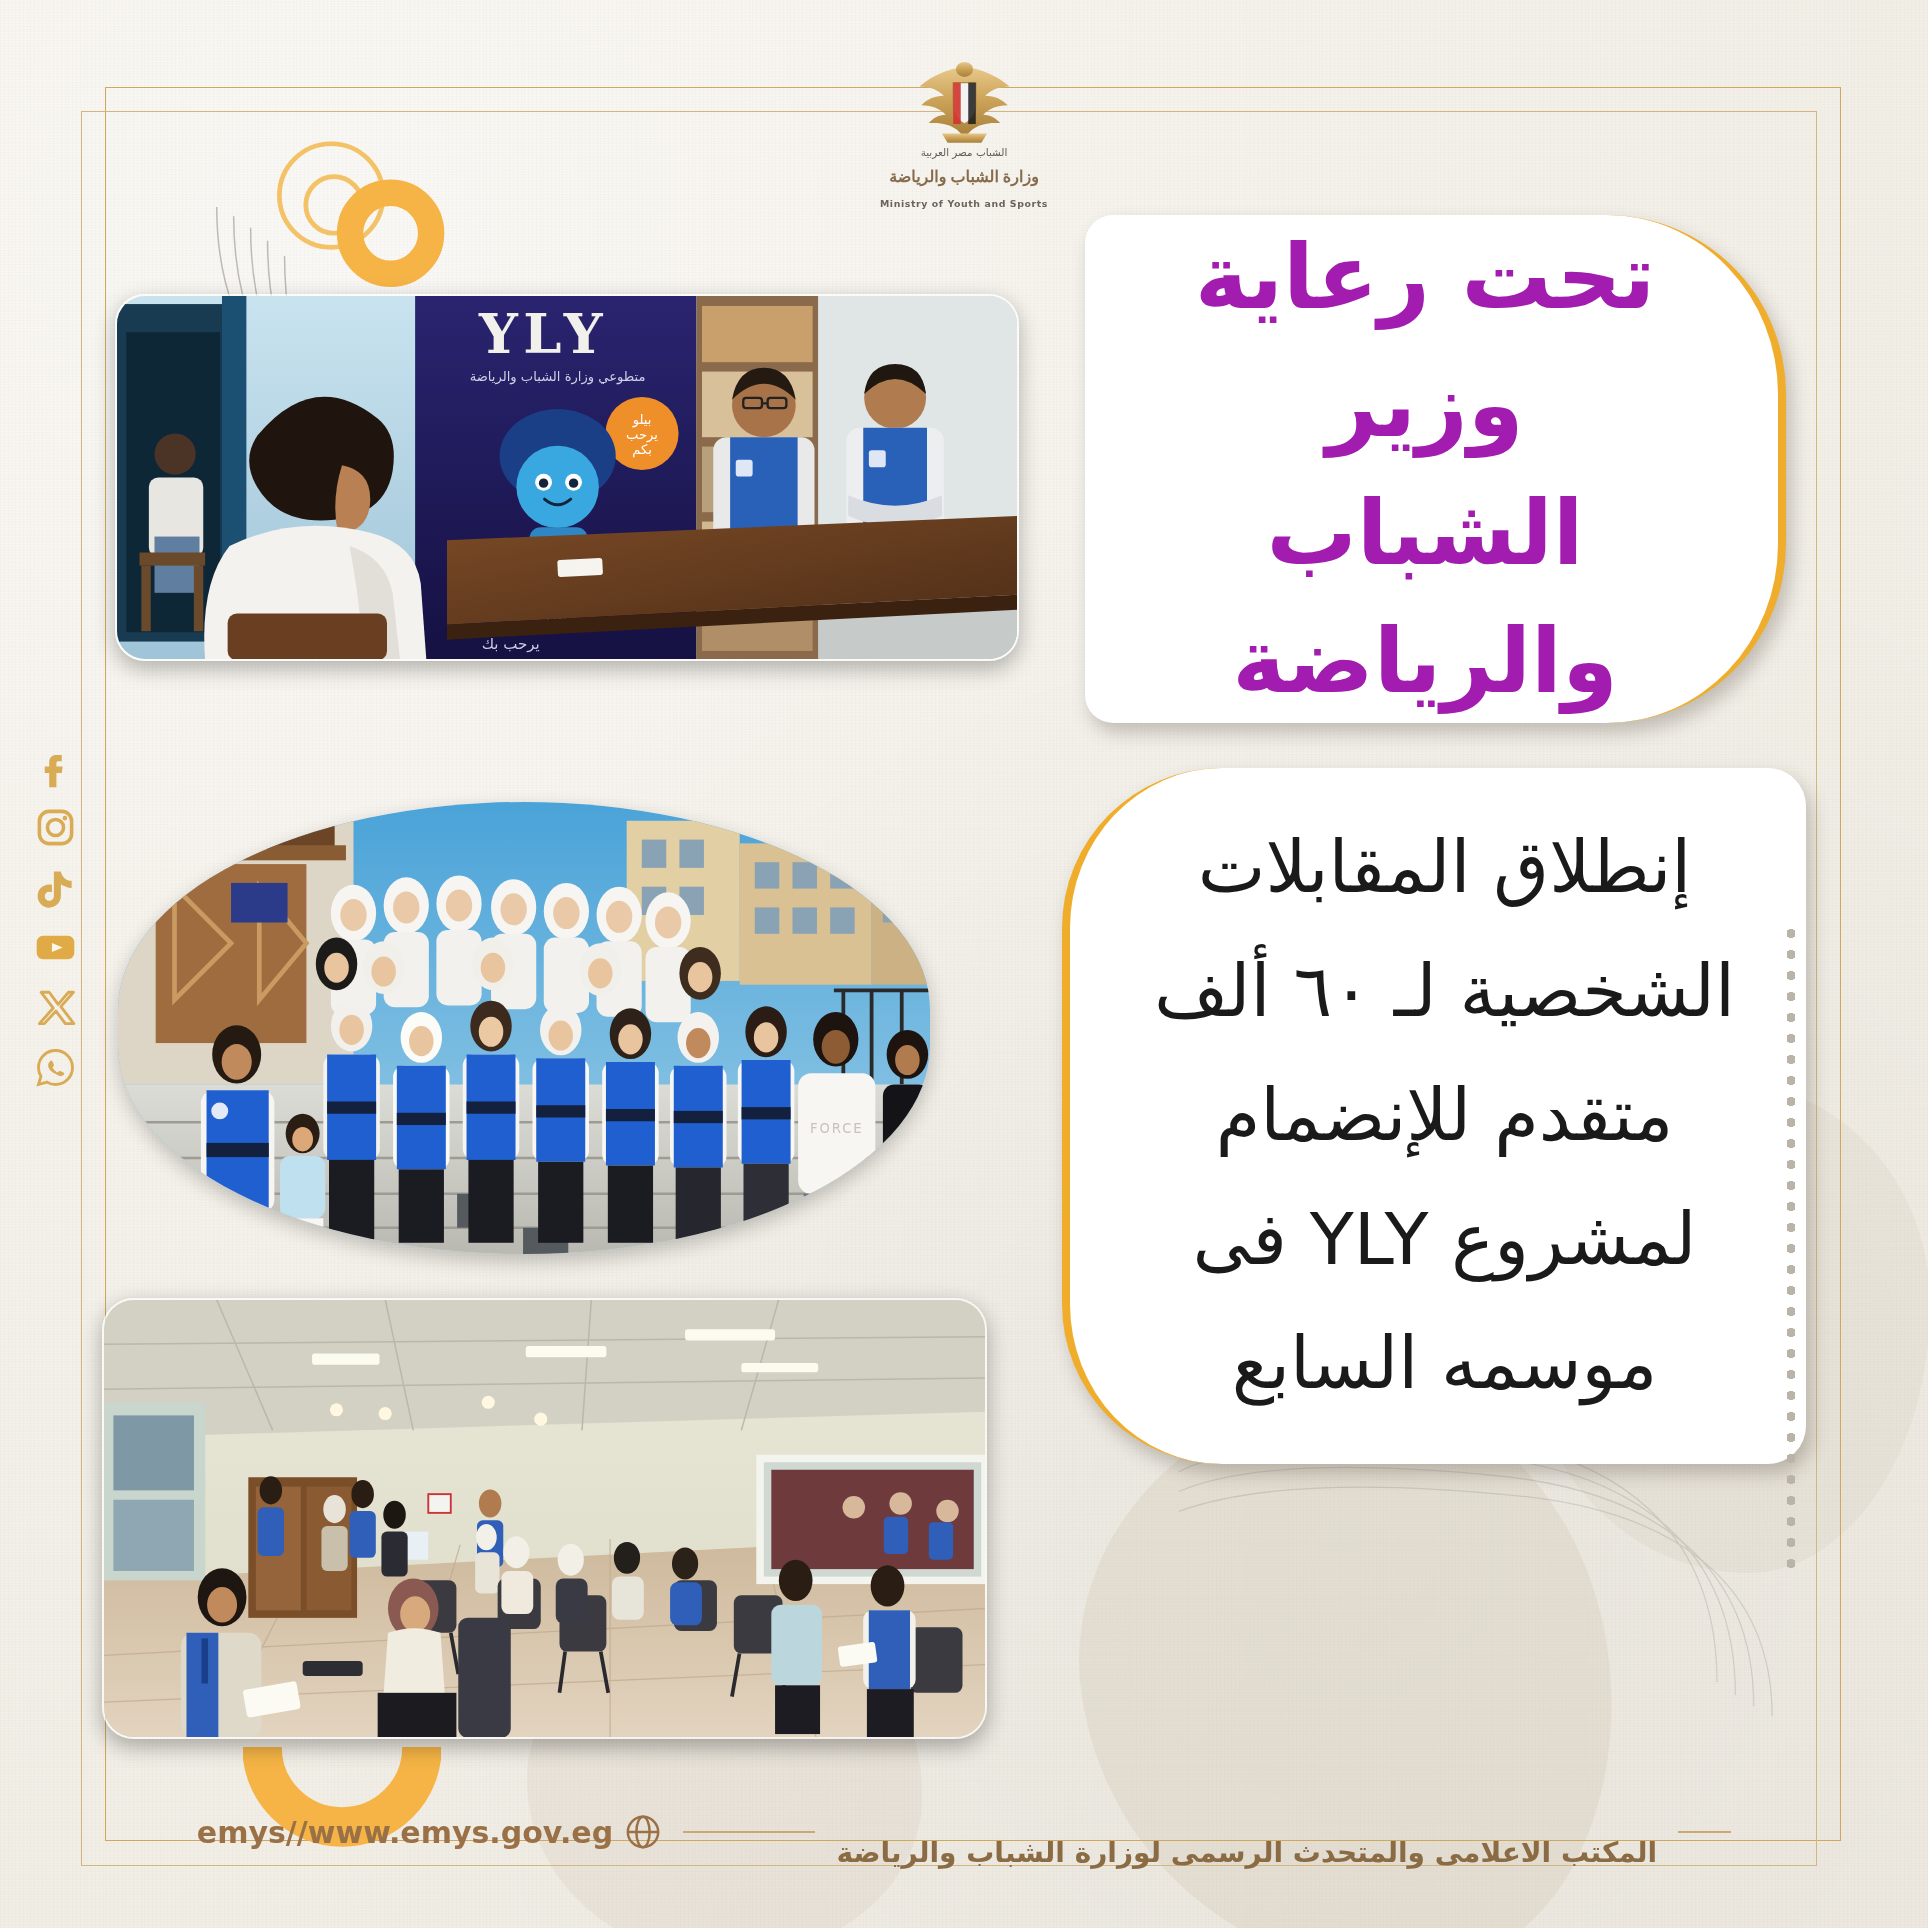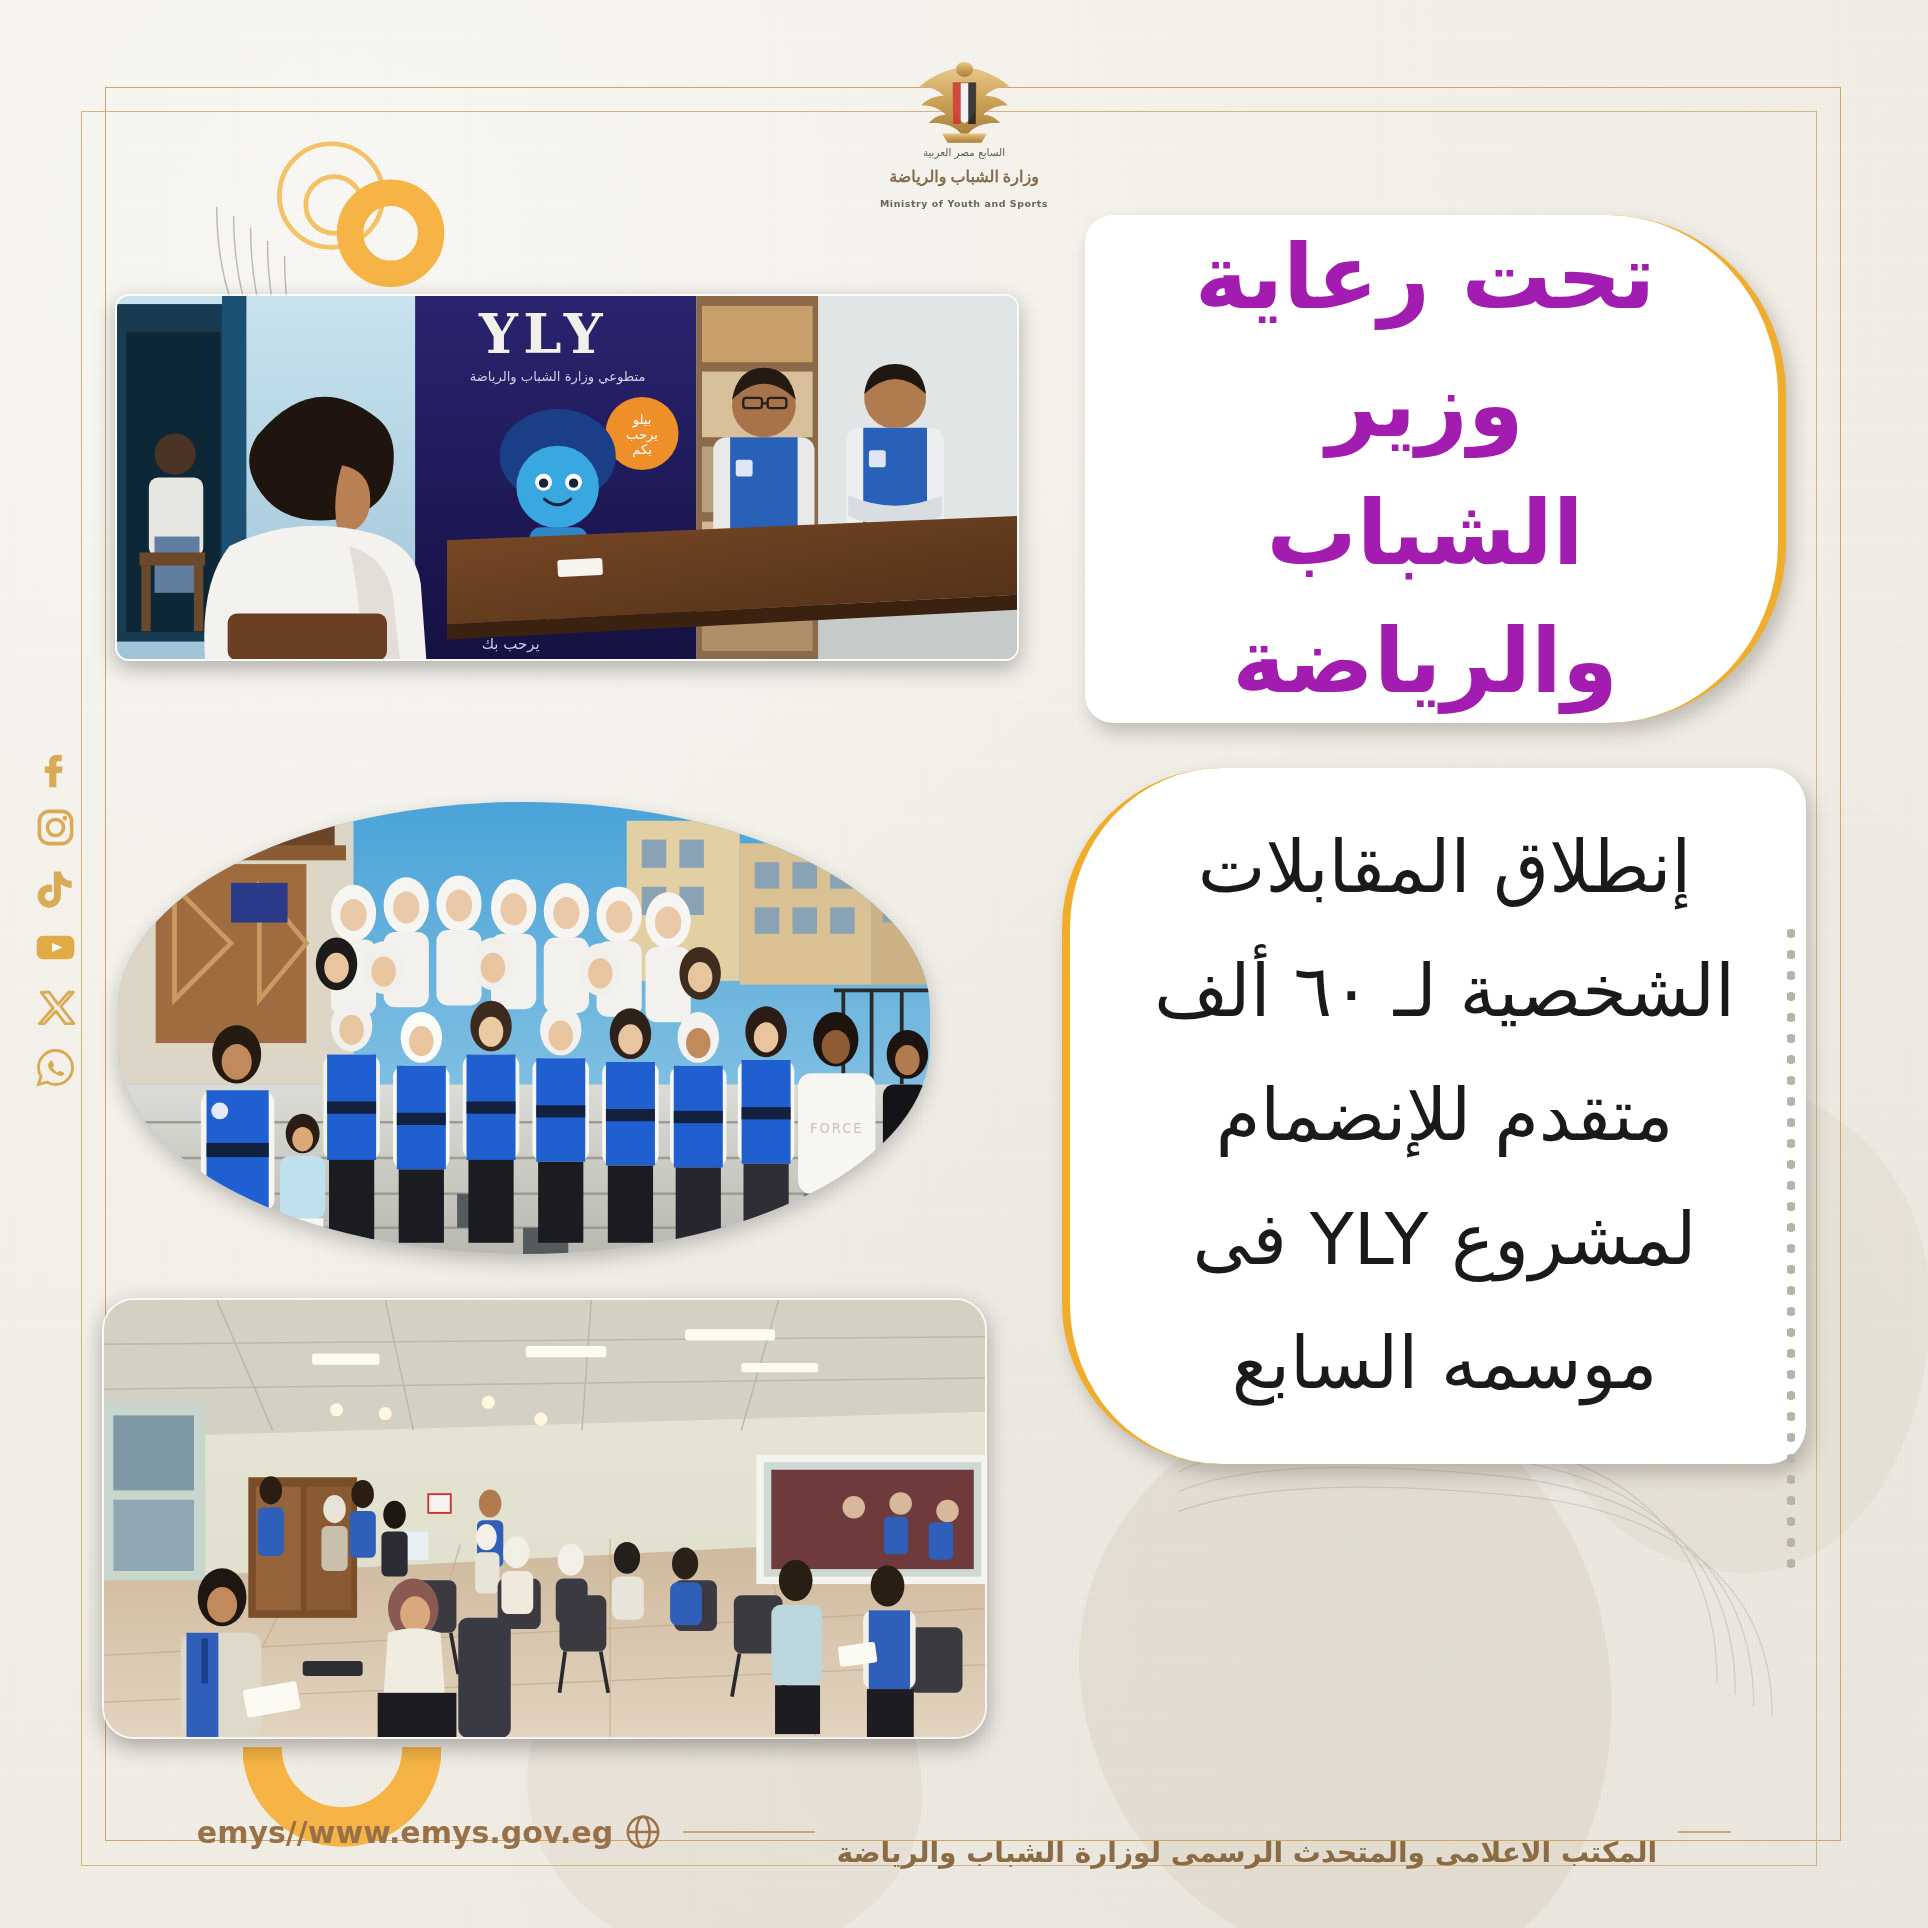--- a/index.html
+++ b/index.html
@@ -94,21 +94,21 @@
   #social-rail {
     position: absolute; left: 34px; top: 746px;
     display: flex; flex-direction: column; align-items: center; gap: 17px;
   }
   .social-icon { width: 43px; height: 43px; display: block; }
 
   
   #photo-1 {
     position: absolute; left: 115px; top: 294px;
     width: 904px; height: 367px;
-    border-radius: 14px;
+    border-radius: 30px;
     overflow: hidden;
     box-shadow: 0 7.5px 21px rgba(0,0,0,0.28);
     border: 2.8px solid rgba(255,255,255,0.65);
   }
   #photo-2 {
     position: absolute; left: 118px; top: 802px;
     width: 812px; height: 452px;
     border-radius: 50% / 46%;
     overflow: hidden;
     box-shadow: 0 7.5px 19px rgba(0,0,0,0.22);
@@ -263,21 +263,21 @@
       <path d="M58,10 C42,10 24,18 10,30 C22,30 30,34 36,40 C26,40 18,44 12,50 C24,50 32,54 38,60 C30,60 24,64 20,69 C32,68 42,70 50,76 L58,84 L66,76 C74,70 84,68 96,69 C92,64 86,60 78,60 C84,54 92,50 104,50 C98,44 90,40 80,40 C86,34 94,30 106,30 C92,18 74,10 58,10 Z" fill="url(#goldg)"></path>
 
       <path d="M46,26 L70,26 L70,52 C70,62 62,68 58,70 C54,68 46,62 46,52 Z" fill="#f3f3f3" stroke="#b08c48" stroke-width="1.4"></path>
       <rect x="46" y="26" width="8" height="44" fill="#d0342c" opacity=".9"></rect>
       <rect x="62" y="26" width="8" height="44" fill="#1a1a1a" opacity=".85"></rect>
 
       <path d="M58,4 C53,4 49,7 49,12 C49,16 52,19 58,20 C64,19 67,16 67,12 C67,7 63,4 58,4 Z" fill="url(#goldg)"></path>
 
       <path d="M34,80 L82,80 L76,90 L40,90 Z" fill="url(#goldg)"></path>
     </svg>
-    <div class="logo-line" id="logo-country">السابع مصر العربية</div>
+    <div class="logo-line" id="logo-country">الشباب مصر العربية</div>
     <div class="logo-line" id="logo-ministry-ar">وزارة الشباب والرياضة</div>
     <div class="logo-line" id="logo-ministry-en">Ministry of Youth and Sports</div>
   </div>
 
   <div id="social-rail">
     <svg class="social-icon" viewBox="0 0 48 48">
       <path d="M31,10 h-6 c-5,0 -8,3 -8,8 v5 h-5 v7 h5 v16 h8 v-16 h6 l1,-7 h-7 v-4 c0,-1.5 .8,-2 2.2,-2 H31 Z" fill="#d9ab55"></path>
     </svg>
     <svg class="social-icon" viewBox="0 0 48 48">
       <rect x="6" y="6" width="36" height="36" rx="11" fill="none" stroke="#d9ab55" stroke-width="4"></rect>

